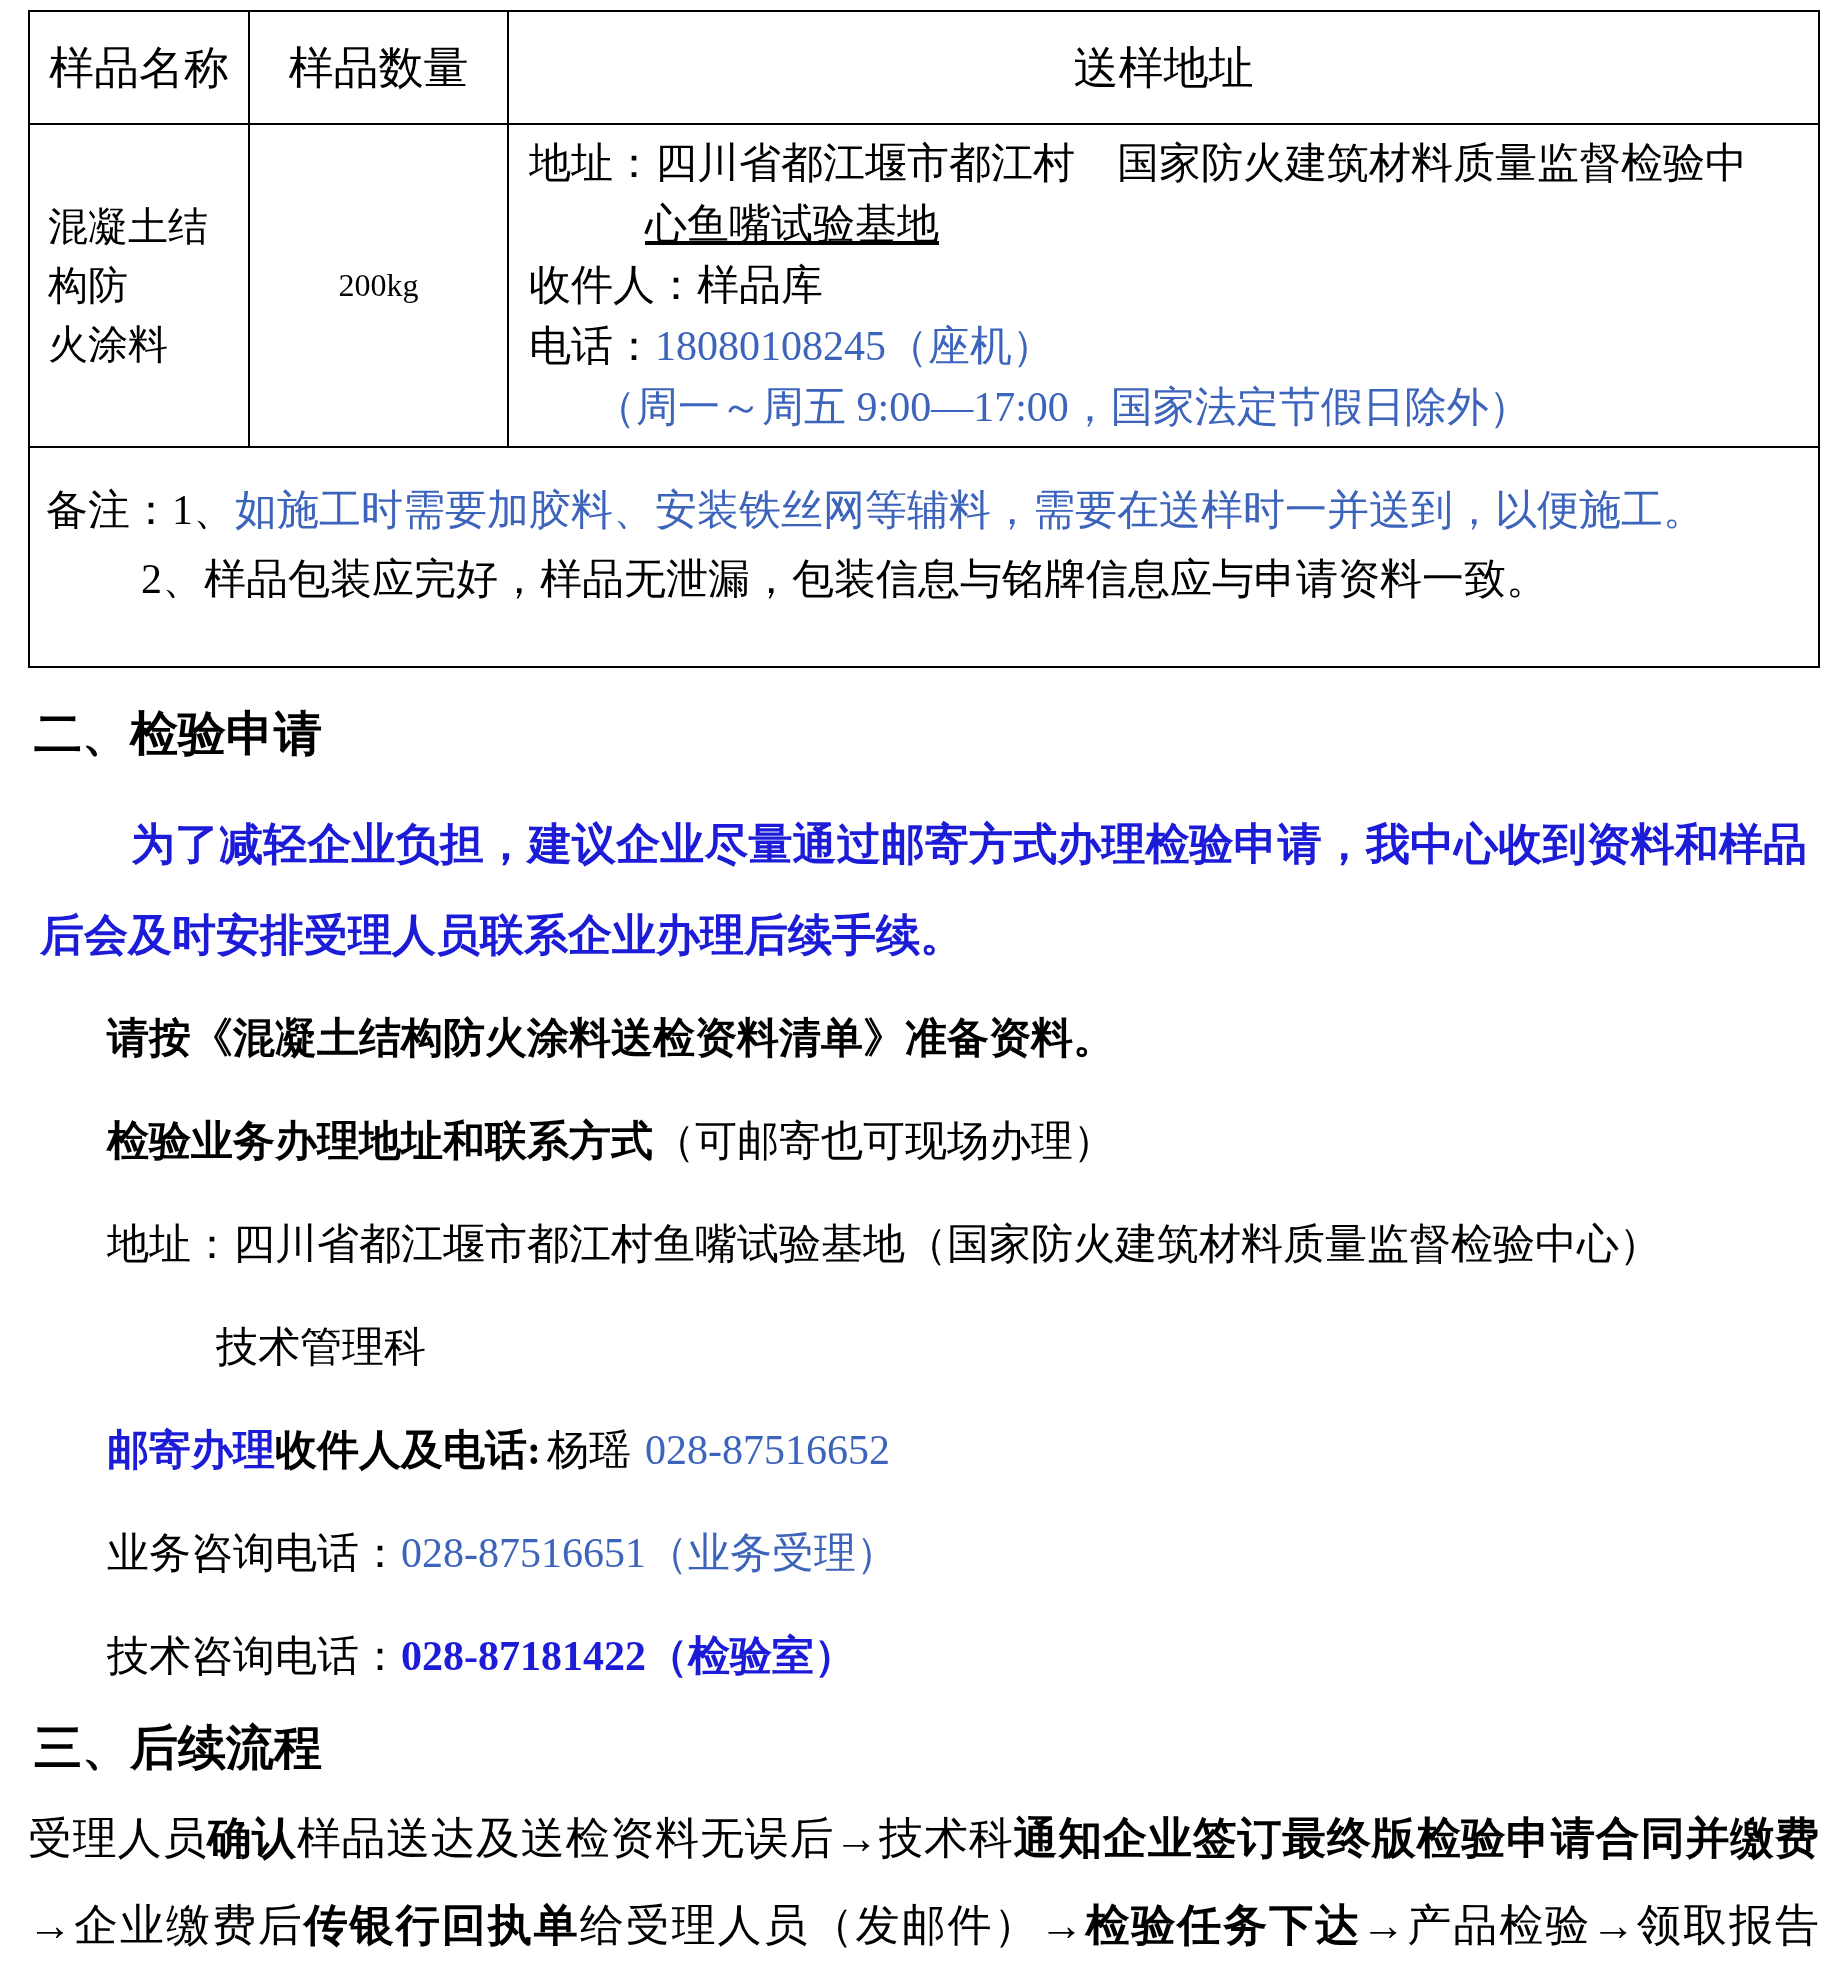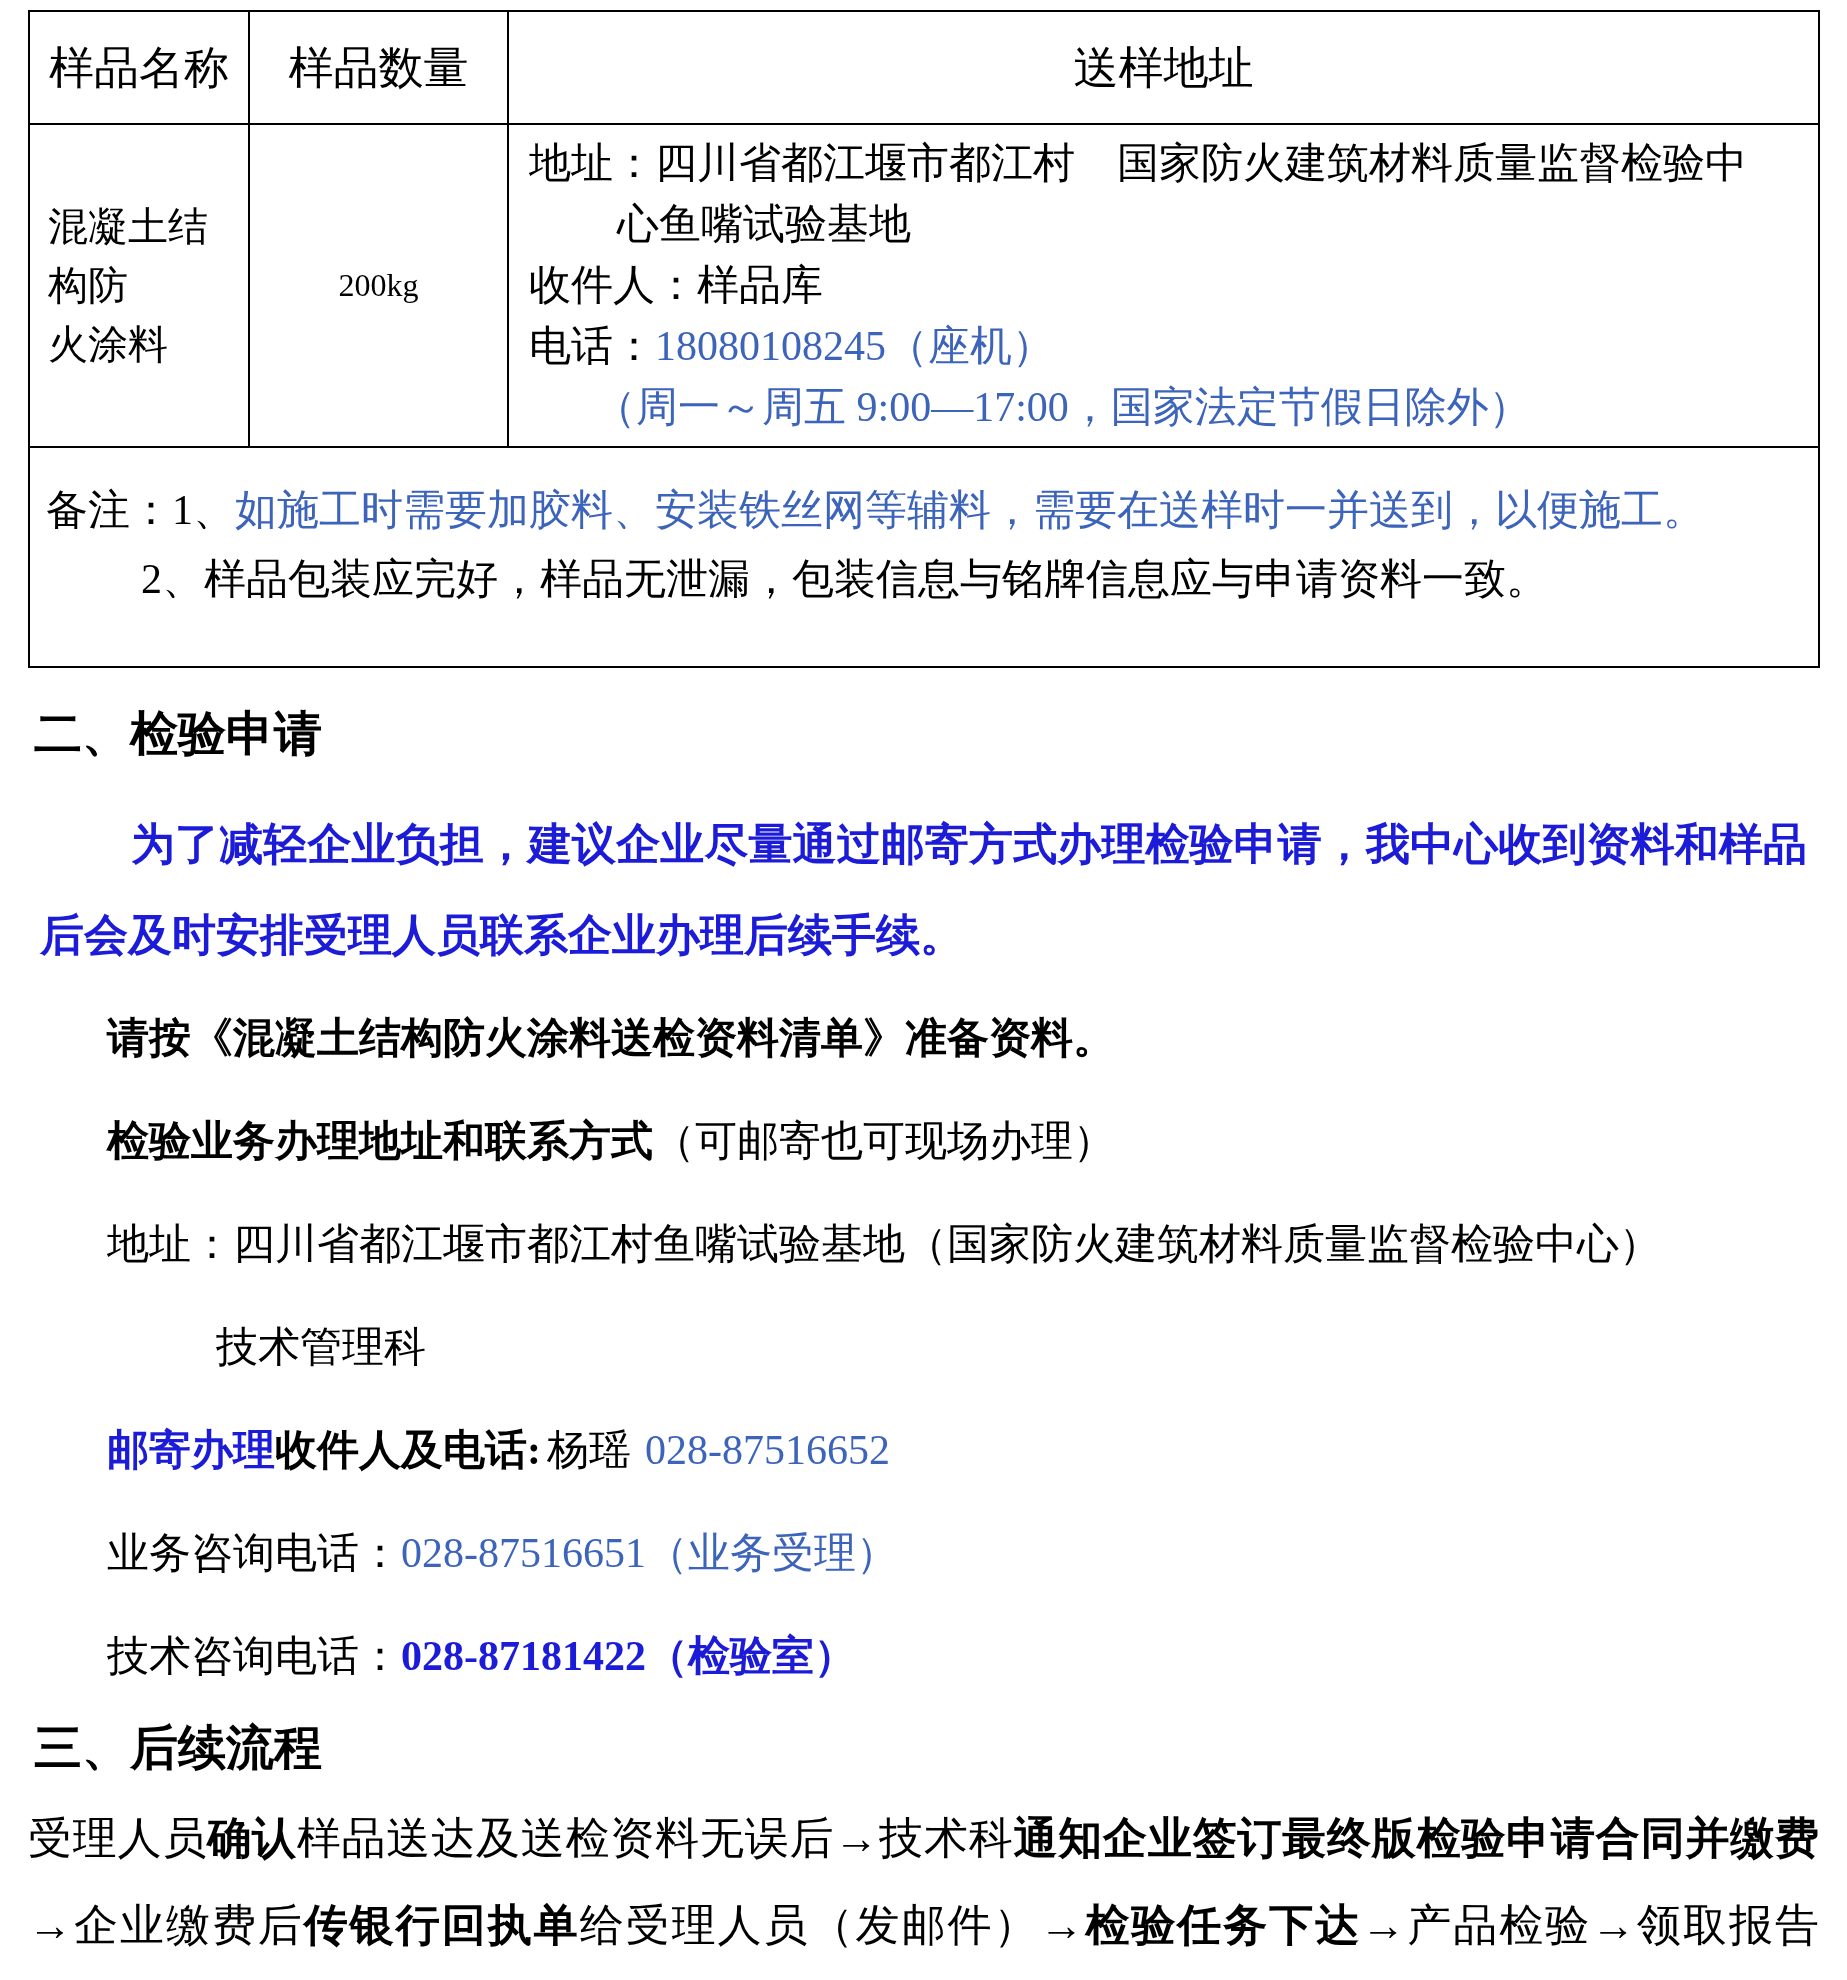--- a/index.html
+++ b/index.html
@@ -46,21 +46,21 @@
   td.cell-qty{
     font-size:32px;
     text-align:center;
   }
   td.cell-addr{
     font-size:42px;
     padding:4px 10px 4px 20px;
     vertical-align:middle;
   }
   .cell-addr .l{line-height:61px;white-space:nowrap;}
-  .addr-l2{margin-left:88px;}
+  .addr-l2{margin-left:116px;text-decoration:underline;}
   .hours-line{margin-left:65px;}
 
   tr.notes-row td{
     height:174px;
     padding:20px 16px 24px 16px;
     vertical-align:top;
     font-size:42px;
   }
   .notes-row .l{line-height:53px;white-space:nowrap;margin-top:16px;}
   .note-2{margin-left:95px;margin-top:42px;}

